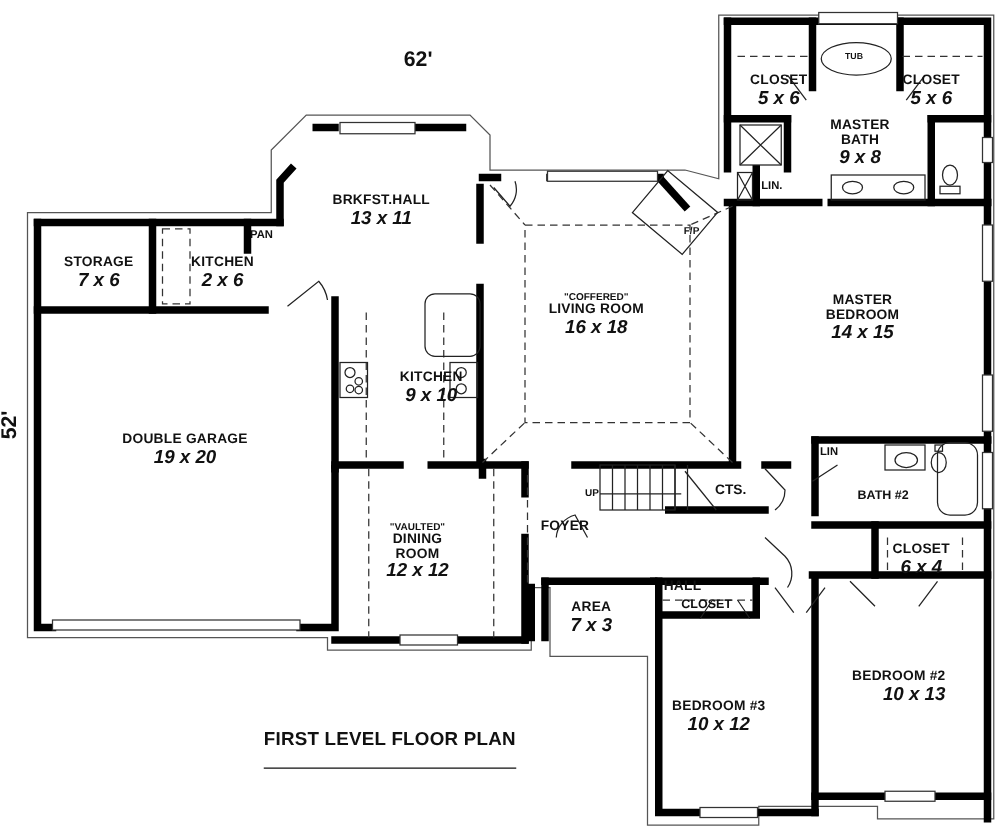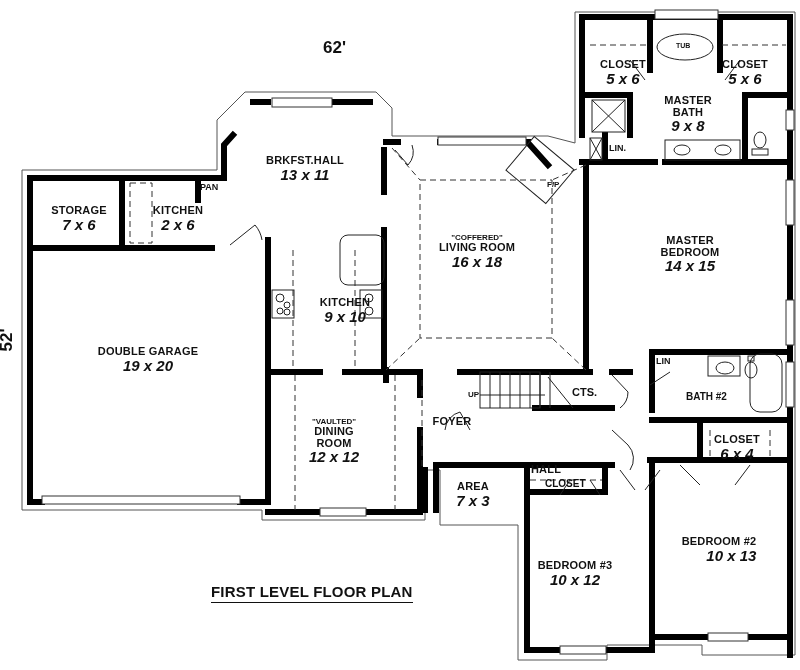--- a/index.html
+++ b/index.html
@@ -3,21 +3,21 @@
 <meta charset="utf-8">
 <style>
   html, body { margin:0; padding:0; background:#ffffff; }
   body { width:800px; height:670px; position:relative; overflow:hidden; font-family:"Liberation Sans", sans-serif; }
   #plan { position:absolute; left:0; top:0; width:800px; height:670px; }
   .lbl { position:absolute; text-align:center; color:#111; font-weight:bold; line-height:1.05; transform:translate(-50%,0); white-space:nowrap; }
   .lbl .name { display:block; font-size:11px; letter-spacing:0.2px; }
   .lbl .dim { display:block; font-size:15px;font-style:italic; }
   .lbl .note { display:block; font-size:8px; }
   .dimtext { position:absolute; font-weight:bold; font-size:17px; color:#111; }
-  #title { position:absolute; left:211px; top:583px; font-weight:bold; font-size:15px; color:#111; border-bottom:1.5px solid #111; padding-bottom:2px; letter-spacing:0.2px; }
+  #title { position:absolute; left:211px; top:583px; font-weight:bold; font-size:15px; color:#111; border-bottom:1.5px solid #111; padding-bottom:14px; letter-spacing:0.2px; }
   .small { position:absolute; font-weight:bold; font-size:9px; color:#111; }
 </style>
 </head>
 <body>
 
 <svg id="plan" viewBox="0 0 800 670" xmlns="http://www.w3.org/2000/svg">
 
   <g fill="none" stroke="#555" stroke-width="1">
     <path d="M22,170 L217,170 L217,120 L245,92 L376,92 L392,108 L392,136 L548,136 L575,143 L575,12 L795,12 L795,655 L702,655 L702,645 L607,645 L607,660 L518,660 L518,525 L440,525 L440,470 L425,470 L425,520 L262,520 L262,510 L22,510 Z"></path>
   </g>

